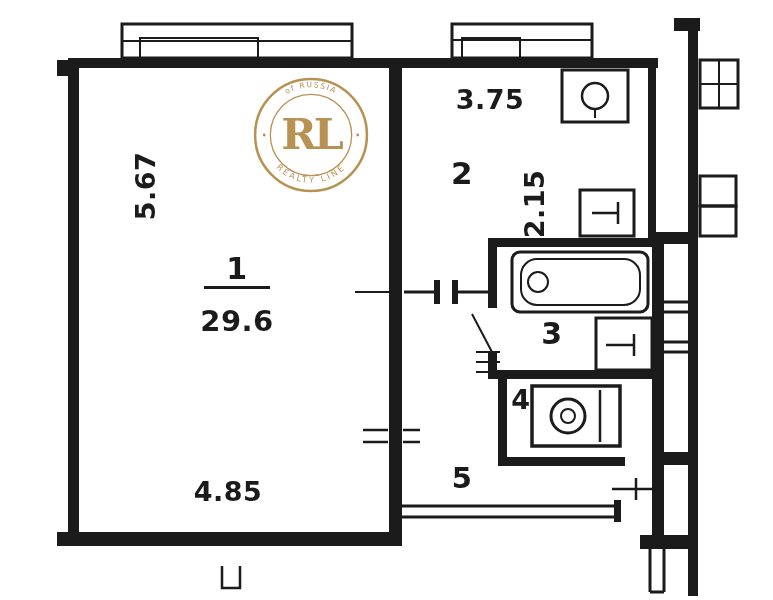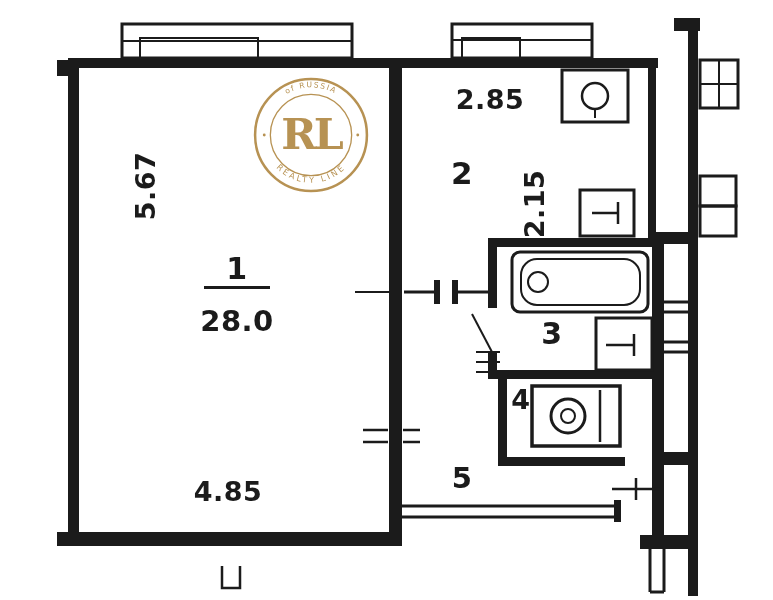--- a/index.html
+++ b/index.html
@@ -147,25 +147,25 @@
       <line x1="650" y1="549" x2="650" y2="592" stroke-width="3"></line>
       <line x1="664" y1="549" x2="664" y2="592" stroke-width="3"></line>
       <line x1="650" y1="592" x2="664" y2="592" stroke-width="3"></line>
     </g>
   </svg>
 
   <div class="label vert" style="left:112px; top:170px; width:70px; height:32px; font-size:27px;">5.67</div>
 
   <div class="label underlined" style="left:204px; top:252px; width:66px; font-size:30px;">1</div>
 
-  <div class="label" style="left:194px; top:306px; width:86px; font-size:29px;">28.0</div>
+  <div class="label" style="left:194px; top:306px; width:86px; font-size:29px;">29.6</div>
 
   <div class="label" style="left:186px; top:477px; width:84px; font-size:27px;">4.85</div>
 
-  <div class="label" style="left:450px; top:85px; width:80px; font-size:27px;">2.85</div>
+  <div class="label" style="left:450px; top:85px; width:80px; font-size:27px;">3.75</div>
 
   <div class="label" style="left:444px; top:156px; width:36px; font-size:31px;">2</div>
 
   <div class="label vert" style="left:499px; top:188px; width:74px; height:32px; font-size:27px;">2.15</div>
 
   <div class="label" style="left:536px; top:317px; width:32px; font-size:30px;">3</div>
 
   <div class="label" style="left:506px; top:385px; width:30px; font-size:27px;">4</div>
 
   <div class="label" style="left:446px; top:463px; width:32px; font-size:29px;">5</div>

